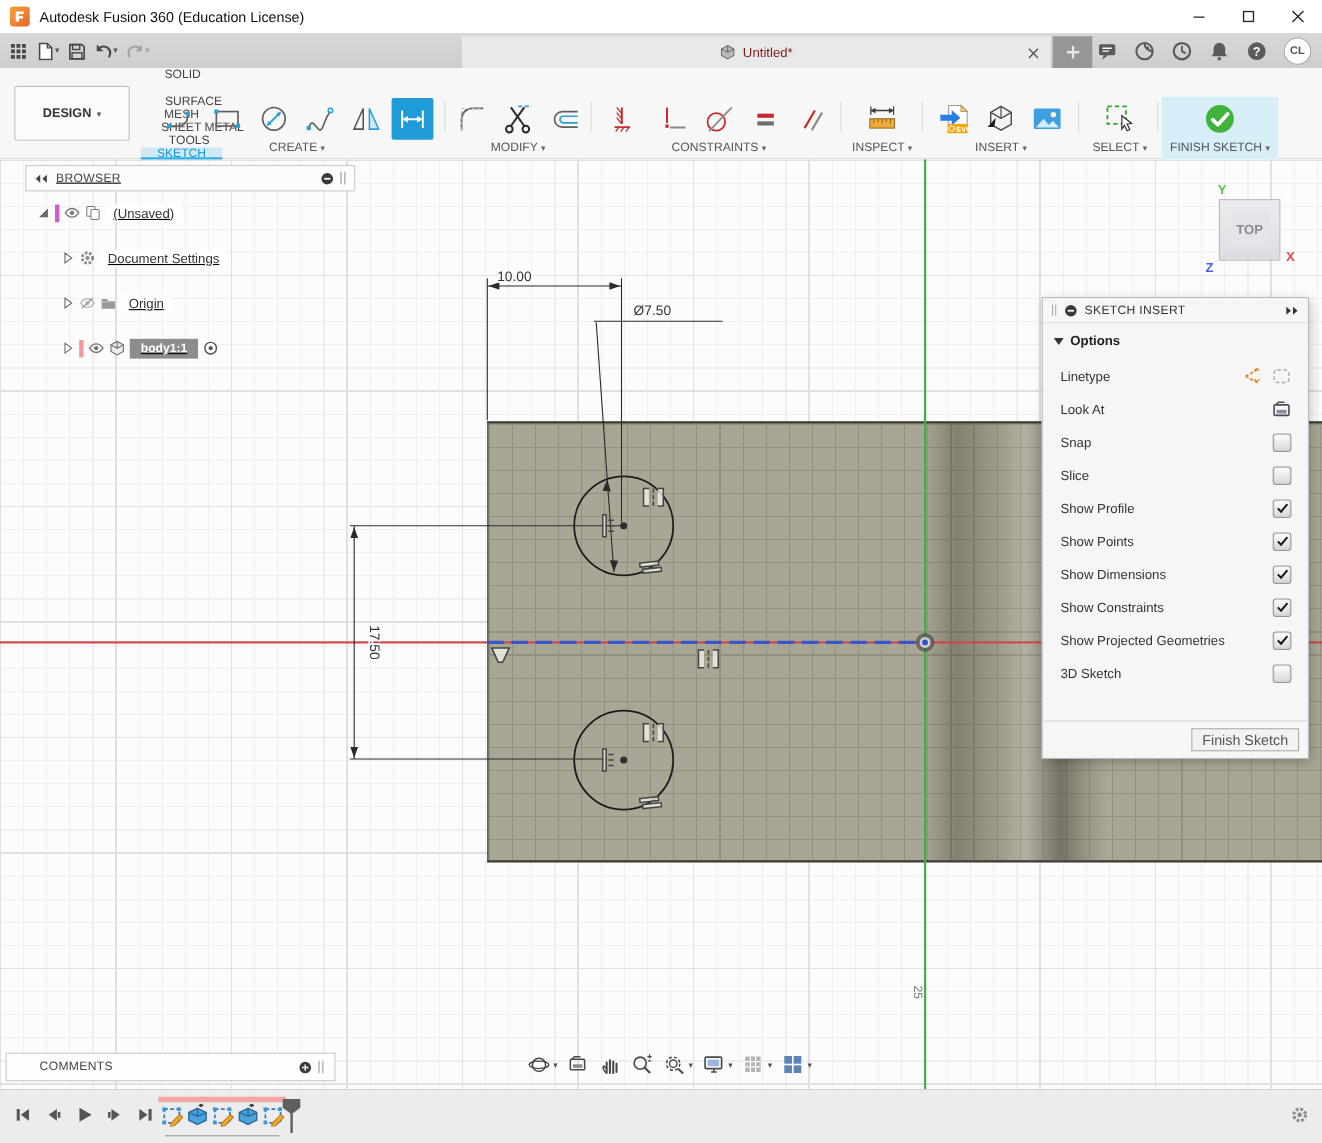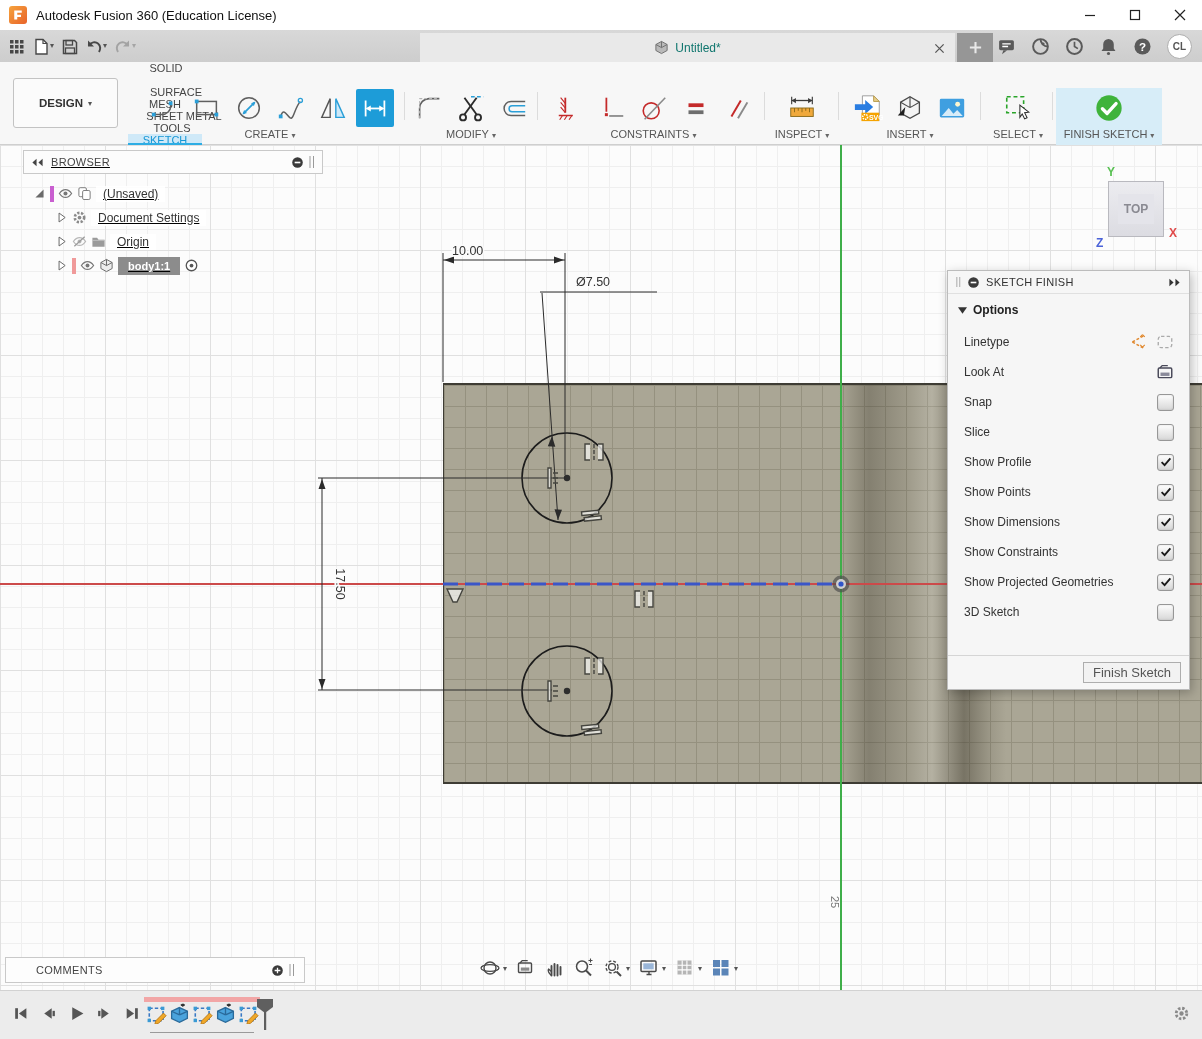--- a/index.html
+++ b/index.html
@@ -11,21 +11,21 @@
   .win-title{font-size:13px;color:#111;}
   .win-controls{margin-left:auto;display:flex;}
   .win-btn{width:45px;height:30px;display:flex;align-items:center;justify-content:center;}
   
   .topbar{position:absolute;left:0;top:30px;width:1202px;height:32px;background:linear-gradient(#d8d8d8,#cdcdcd);}
   .qat{position:absolute;left:8px;top:0;height:32px;display:flex;align-items:center;gap:7px;}
   .qat .ticon{display:flex;align-items:center;}
   .caret{font-size:8px;color:#555;margin-left:1px;}
   .caret.dis{color:#a5a5a5;}
   .doc-tab{position:absolute;left:420px;top:3px;width:535px;height:29px;background:#e9e9e9;display:flex;align-items:center;justify-content:center;gap:6px;}
-  .doc-tab-label{font-size:12px;color:#0f766e;}
+  .doc-tab-label{font-size:12px;color:#7f1d1d;}
   .tab-close{position:absolute;right:8px;top:7px;width:16px;height:16px;display:flex;align-items:center;justify-content:center;}
   .newtab{position:absolute;left:957px;top:3px;width:36px;height:29px;background:#969696;display:flex;align-items:center;justify-content:center;}
   .top-icons{position:absolute;right:10px;top:0;height:32px;display:flex;align-items:center;gap:15px;}
   .avatar{width:25px;height:25px;border-radius:50%;background:#fff;border:1px solid #adadad;display:flex;align-items:center;justify-content:center;font-size:10px;font-weight:bold;color:#555;}
   
   .ribbon{position:absolute;left:0;top:62px;width:1202px;height:83px;background:#f7f7f7;border-bottom:1px solid #cfcfcf;}
   .design-box{position:absolute;left:13px;top:16px;width:105px;height:50px;background:#fbfbfb;border:1px solid #c3c3c3;border-radius:3px;display:flex;align-items:center;justify-content:center;font-size:11.5px;font-weight:bold;color:#333;}
   .rtabs{position:absolute;left:128px;top:0;height:26px;display:flex;flex-direction:column;}
   .rtab{height:26px;display:flex;align-items:center;justify-content:center;font-size:11px;color:#444;position:relative;}
   .rtab.active{background:#cfe9f8;color:#1697d5;}
@@ -59,21 +59,21 @@
   .geo{fill:none;stroke:#1c1c1c;stroke-width:1.6;}
   .dim{stroke:#2b2b2b;stroke-width:1;fill:none;}
   .dimtxt{font-size:12.5px;fill:#333;paint-order:stroke;stroke:#fbfbfb;stroke-width:3px;}
   .cglyph{fill:rgba(243,243,240,.75);stroke:#45453f;stroke-width:1.4;}
   .cgline{fill:none;stroke:#45453f;stroke-width:1.4;}
   
   .browser{position:absolute;left:23px;top:5px;width:300px;text-decoration:underline;}
   .panel-header{height:24px;background:#fcfcfc;border:1px solid #c9c9c9;display:flex;align-items:center;padding:0 7px;gap:7px;}
   .panel-title{font-size:11px;color:#444;letter-spacing:.3px;}
   .ph-right{margin-left:auto;display:flex;align-items:center;gap:5px;}
-  .btree{margin:9px 0 0 10px;display:flex;flex-direction:column;gap:3px;}
+  .btree{margin:9px 0 0 10px;display:flex;flex-direction:column;gap:20px;}
   .brow{display:flex;align-items:center;height:21px;gap:4px;}
   .brow .chip{background:rgba(255,255,255,.85);padding:1px 7px;font-size:12px;color:#333;}
   .chip.sel{background:#8c8c8c;color:#fff;font-weight:bold;font-size:11px;padding:3px 10px;}
   .cbar{width:4px;height:16px;}
   
   .viewcube{position:absolute;left:1108px;top:36px;width:56px;height:56px;background:linear-gradient(#ececf0,#dcdce2);border:1px solid #b9b9bf;display:flex;align-items:center;justify-content:center;}
   .vc-face{font-size:12px;font-weight:bold;color:#8a8a92;background:#e4e4ea;padding:8px 6px;}
   .vc-axis{position:absolute;font-size:12px;font-weight:bold;}
   
   .palette{position:absolute;left:947px;top:125px;width:243px;height:420px;background:#f6f6f6;border:1px solid #bcbcbc;box-shadow:2px 3px 10px rgba(0,0,0,.25);}
@@ -671,21 +671,21 @@
             <svg width="5" height="12" viewBox="0 0 6 12">
               <path d="M1 0v12M4.5 0v12" stroke="#9a9a9a"></path>
             </svg>
           </span>
         <span class="icon">
             <svg width="13" height="13" viewBox="0 0 16 16">
               <circle cx="8" cy="8" r="6.5" fill="#3a3a3a"></circle>
               <rect x="4.5" y="7" width="7" height="2" fill="#fff"></rect>
             </svg>
           </span>
-        <span class="pal-title">SKETCH FINISH</span>
+        <span class="pal-title">SKETCH INSERT</span>
         <span class="ph-right">
             <span class="icon">
               <svg width="13" height="9" viewBox="0 0 14 9">
                 <path d="M1.5 .5l4.5 4-4.5 4zM8 .5l4.5 4L8 8.5z" fill="#333"></path>
               </svg>
             </span>
           </span>
       </div>
       <div class="pal-sec">
         <svg width="9" height="7" viewBox="0 0 10 7">

